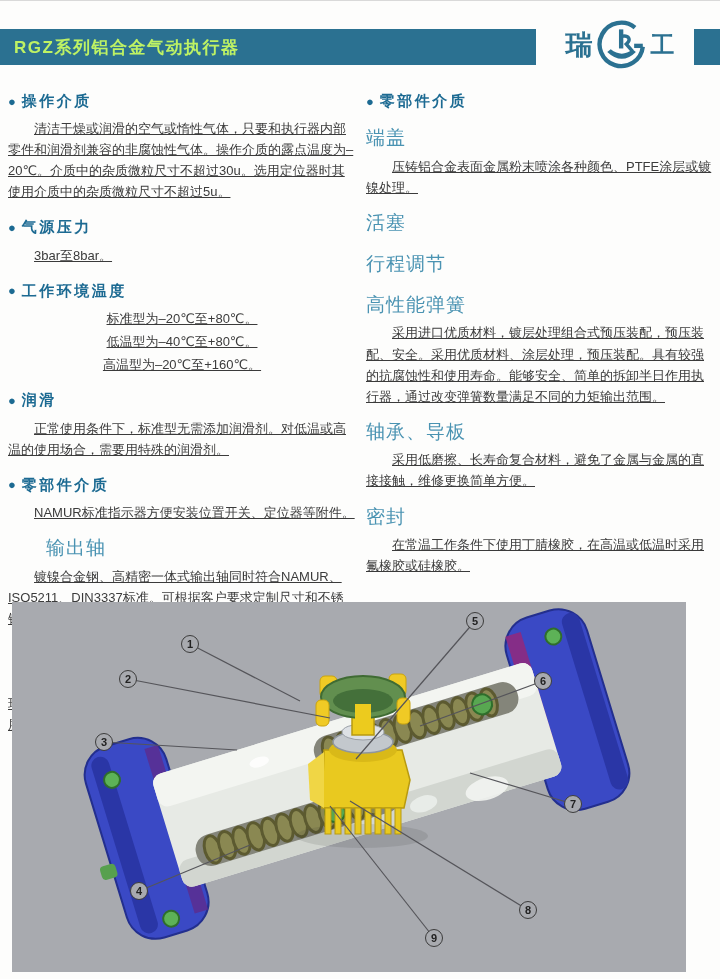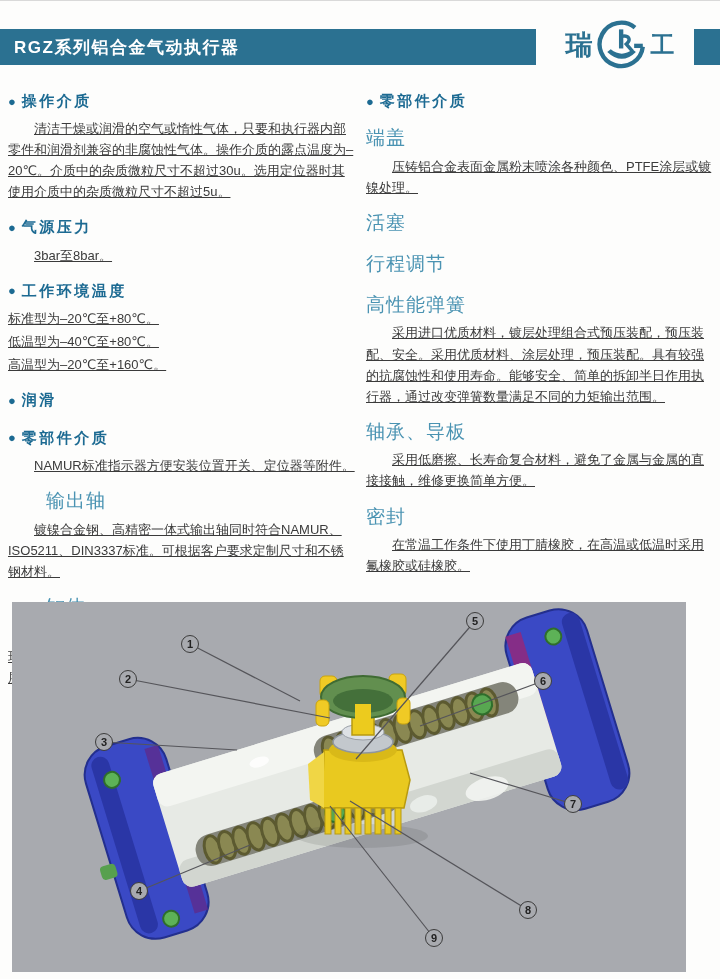--- a/index.html
+++ b/index.html
@@ -10,21 +10,21 @@
     color:var(--body-text,#3b3b3b);
   }
   .page{position:absolute;inset:0;border-top:1px solid #d9d9d9;}
 
   
   .header-bar{
     position:absolute;left:0;top:28px;width:536px;height:36px;
     background:var(--accent,#2b7191);display:flex;align-items:center;
   }
   .header-bar .title{
-    color:#ffffff;font-size:17px;font-weight:bold;letter-spacing:1.5px;padding-left:14px;
+    color:#bef264;font-size:17px;font-weight:bold;letter-spacing:1.5px;padding-left:14px;
     white-space:nowrap;
   }
   .accent-block{
     position:absolute;right:0;top:28px;width:26px;height:36px;background:var(--accent,#2b7191);
   }
   .logo{
     position:absolute;left:546px;top:14px;width:148px;height:60px;
     display:flex;align-items:center;justify-content:center;gap:3px;color:var(--accent,#2b7191);
   }
   .logo .zi-l{font-size:27px;font-weight:bold;}
@@ -39,21 +39,21 @@
     color:var(--heading,#1c6a92);font-size:15px;font-weight:bold;
     letter-spacing:2.5px;margin:13px 0 5px;display:flex;align-items:center;gap:6px;
   }
   .sec-h:first-child{margin-top:0;}
   .sec-h .bullet{font-size:13px;letter-spacing:0;}
   .sub{
     color:var(--subheading,#4a93b2);font-size:19px;letter-spacing:1px;margin:10px 0 2px;
   }
   .sub.ind{padding-left:2em;}
   .para{margin:0 0 2px;text-indent:2em;text-decoration:underline;}
-  .para.noind{text-indent:0;}
+  .para.noind{text-indent:0;text-align:center;}
 
   
   .diagram{
     position:absolute;left:12px;top:601px;width:674px;height:370px;
     background:var(--diagram-bg,#a8aaaf);
   }
   .diagram svg{position:absolute;left:0;top:0;}
   .callout{
     position:absolute;width:18px;height:18px;border:1px solid #3c3c3c;border-radius:50%;
     background:var(--diagram-bg,#a8aaaf);color:#222;font-size:11px;font-weight:bold;
@@ -100,20 +100,21 @@
         <span class="bullet">●</span>
         <span>工作环境温度</span>
       </div>
       <p class="para noind">标准型为–20℃至+80℃。</p>
       <p class="para noind">低温型为–40℃至+80℃。</p>
       <p class="para noind">高温型为–20℃至+160℃。</p>
       <div class="sec-h">
         <span class="bullet">●</span>
         <span>润滑</span>
       </div>
+      <p class="para">正常使用条件下，标准型无需添加润滑剂。对低温或高温的使用场合，需要用特殊的润滑剂。</p>
       <div class="sec-h">
         <span class="bullet">●</span>
         <span>零部件介质</span>
       </div>
       <p class="para">NAMUR标准指示器方便安装位置开关、定位器等附件。</p>
       <div class="sub ind">输出轴</div>
       <p class="para">镀镍合金钢、高精密一体式输出轴同时符合NAMUR、ISO5211、DIN3337标准。可根据客户要求定制尺寸和不锈钢材料。</p>
       <div class="sub ind">缸体</div>
       <p class="para">ASTM6005挤压铝合金缸体可以采用硬质氧化、氧化、环氧树脂喷涂(根据要求喷涂兰色、橙色、黄色等)，PTFE涂层或镀镍满足不同要求。</p>
     </div>

